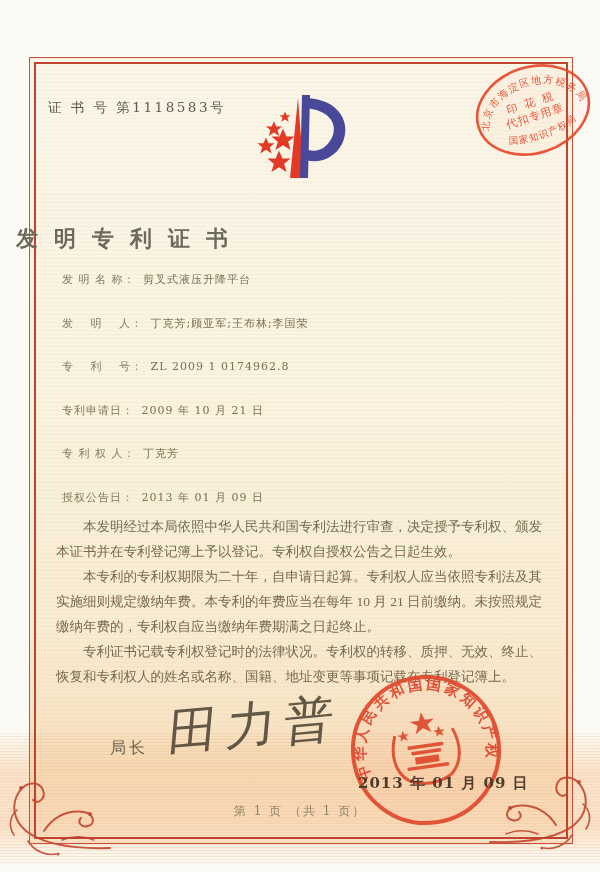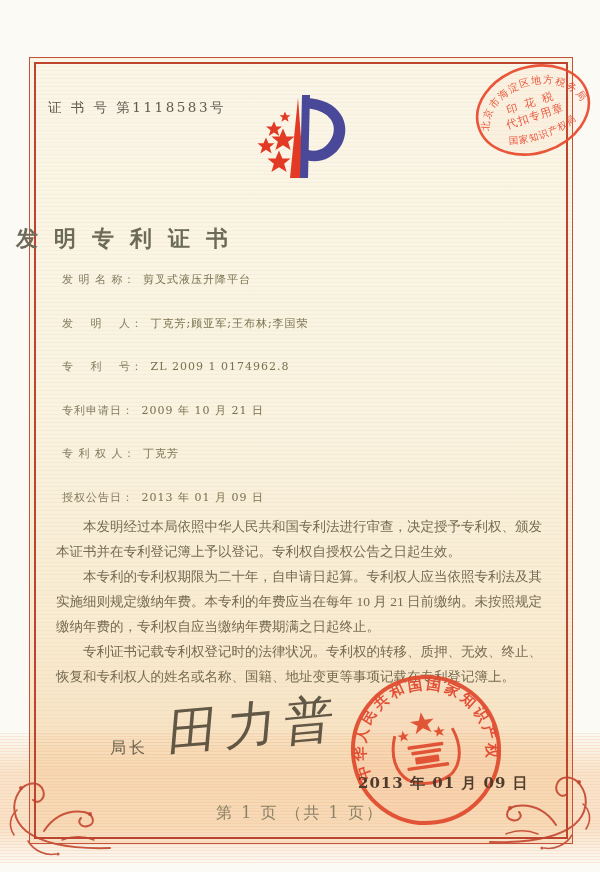--- a/index.html
+++ b/index.html
@@ -44,21 +44,21 @@
   .sig-name{
     position:absolute;left:62px;top:2px;font-size:50px;color:#4e4535;
     font-family:"DejaVu Sans","Liberation Sans",sans-serif;
     transform:rotate(-5deg) skewX(-10deg);letter-spacing:8px;opacity:.88;
   }
   .seal{position:absolute;left:348px;top:672px;}
   .seal-date{
     position:absolute;left:358px;top:774px;width:150px;
     font-size:15px;font-weight:700;color:#4f3c2c;letter-spacing:1px;white-space:nowrap;
   }
-  .footer{position:absolute;left:0;right:0;top:803px;text-align:center;font-size:16px;letter-spacing:2px;color:#8c8266;}
+  .footer{position:absolute;left:0;right:0;top:803px;text-align:center;font-size:12px;letter-spacing:2px;color:#8c8266;}
   .flourish{position:absolute;}
   .fl-left{left:2px;top:752px;}
   .fl-right{left:486px;top:746px;transform:scaleX(-1);}
   svg text{font-family:"DejaVu Serif","Liberation Serif",serif;}
 </style>
 </head>
 <body>
 
 <div class="page">
 

